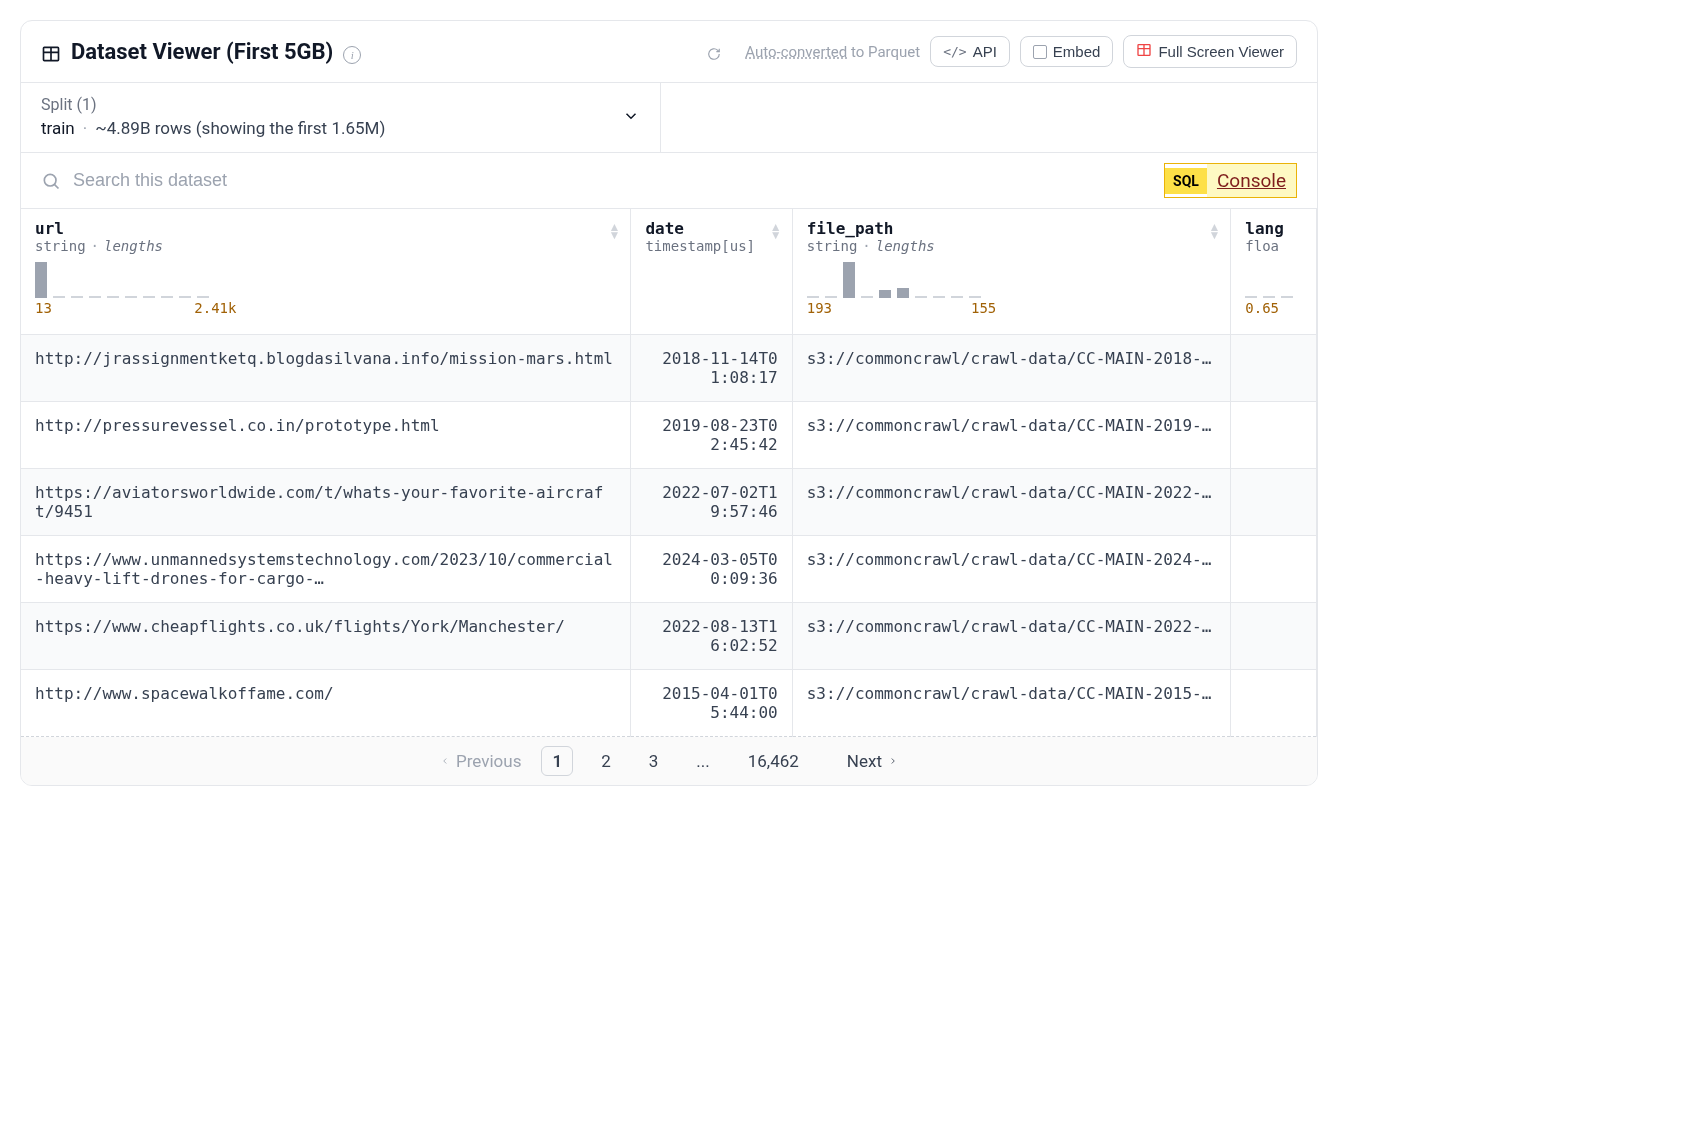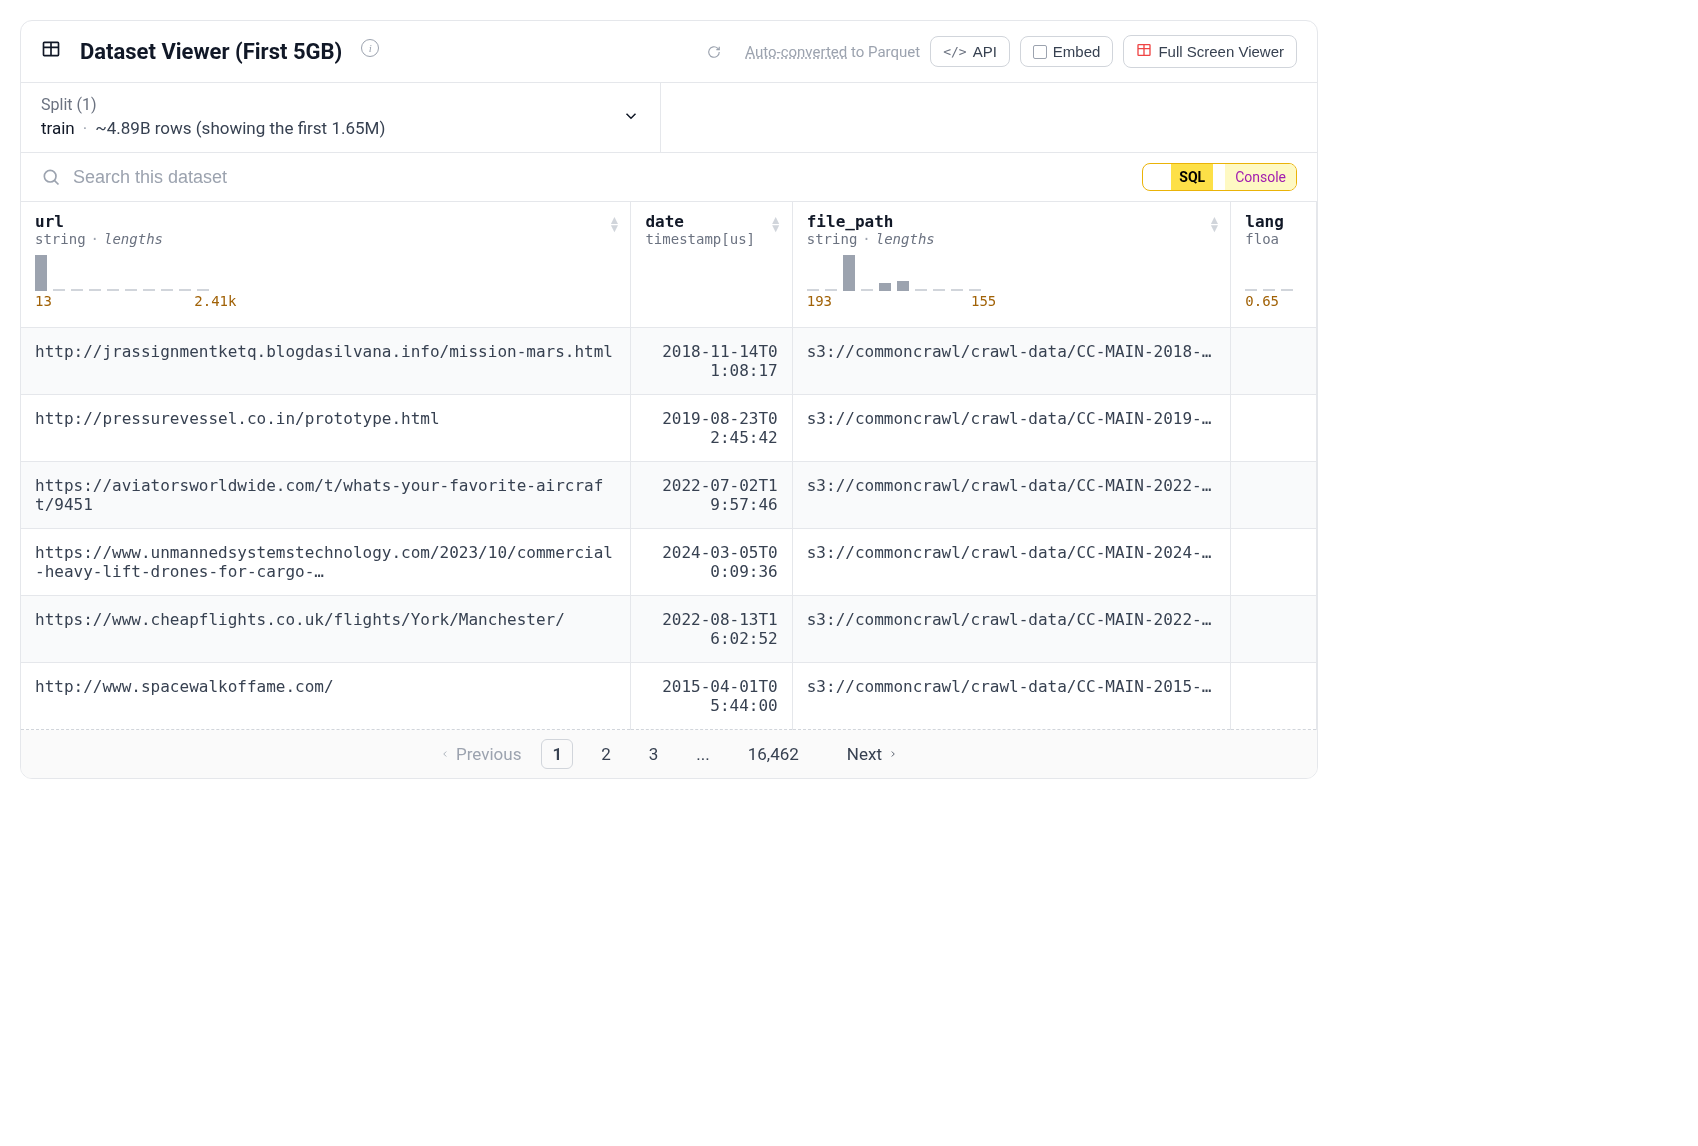--- a/index.html
+++ b/index.html
@@ -1,41 +1,41 @@
 <!DOCTYPE html>
 <html><head>
 <meta charset="utf-8">
 <style>
 * { box-sizing: border-box; margin: 0; padding: 0; }
 body { font-family: -apple-system, BlinkMacSystemFont, "Segoe UI", Roboto, sans-serif; background: #fff; color: #1f2937; padding: 20px; }
 .container { border: 1px solid #e5e7eb; border-radius: 12px; overflow: hidden; width: 1298px; }
 .header { display: flex; align-items: center; justify-content: space-between; padding: 14px 20px; border-bottom: 1px solid #e5e7eb; }
-.header-left { display: flex; align-items: flex-start; gap: 19px; }
+.header-left { display: flex; align-items: flex-end; gap: 10px; }
 .title { font-size: 22px; font-weight: 700; color: #111827; }
 .info-icon { width: 18px; height: 18px; border: 1.5px solid #9ca3af; border-radius: 50%; display: inline-flex; align-items: center; justify-content: center; font-size: 11px; color: #9ca3af; font-style: italic; font-family: serif; }
 .header-right { display: flex; align-items: center; gap: 10px; }
-.auto-converted { color: #9ca3af; font-size: 15px; display: flex; align-items: center; gap: 24px; }
+.auto-converted { color: #9ca3af; font-size: 15px; display: flex; align-items: flex-end; gap: 24px; }
 .auto-converted .underline { text-decoration: underline dotted; }
 .btn { display: inline-flex; align-items: center; gap: 6px; padding: 6px 12px; border: 1px solid #d1d5db; border-radius: 8px; background: #fff; font-size: 15px; color: #374151; cursor: pointer; }
 .btn-full { color: #374151; }
 .split-row { display: flex; border-bottom: 1px solid #e5e7eb; }
 .split-cell { padding: 12px 20px 14px; border-right: 1px solid #e5e7eb; width: 640px; position: relative; cursor: pointer; }
 .split-cell-empty { flex: 1; }
 .split-label { color: #6b7280; font-size: 16px; margin-bottom: 4px; }
 .split-value { font-size: 17px; color: #374151; }
 .split-value .name { color: #111827; }
 .split-value .dot { color: #9ca3af; margin: 0 8px; }
 .split-chevron { position: absolute; right: 20px; top: 50%; transform: translateY(-50%); font-size: 18px; color: #374151; }
 .search-row { display: flex; align-items: center; padding: 10px 20px; border-bottom: 1px solid #e5e7eb; gap: 12px; }
 .search-icon-wrap { color: #9ca3af; display: flex; }
 .search-input { flex: 1; border: none; outline: none; font-size: 18px; color: #374151; background: transparent; }
 .search-input::placeholder { color: #9ca3af; }
-.sql-badge { display: inline-flex; align-items: center; gap: 12px; border: 1px solid #eab308; border-radius: 8px; overflow: hidden; cursor: pointer; padding-left: 28px; }
+.sql-badge { display: inline-flex; align-items: center; gap: 0; border: 1px solid #eab308; border-radius: 0; overflow: hidden; cursor: pointer; }
 .sql-badge .sql { background: #fde047; color: #000; font-weight: 700; padding: 5px 8px; font-size: 14px; }
-.sql-badge .console { background: #fef9c3; padding: 5px 10px; font-size: 14px; color: #a21caf; }
+.sql-badge .console { background: #fef9c3; padding: 5px 10px; font-size: 19px; color: #7f1d1d; text-decoration: underline; }
 .table-wrap { overflow-x: hidden; }
 table { border-collapse: collapse; width: 100%; table-layout: fixed; }
 th, td { text-align: left; border-bottom: 1px solid #e5e7eb; border-right: 1px solid #e5e7eb; vertical-align: top; }
 th { padding: 10px 14px 18px; font-weight: 400; font-size: 15px; color: #6b7280; position: relative; }
 th .col-name { font-weight: 700; color: #111827; font-family: ui-monospace, Menlo, monospace; font-size: 16px; }
 th .col-type { font-family: ui-monospace, Menlo, monospace; color: #6b7280; font-size: 14px; }
 th .col-type .dot { color: #9ca3af; margin: 0 5px; }
 th .col-type .lengths { font-style: italic; }
 .sort-icon { position: absolute; right: 10px; top: 14px; color: #d1d5db; font-size: 12px; line-height: 8px; }
 .histo { margin-top: 6px; height: 38px; display: flex; align-items: flex-end; gap: 6px; }

